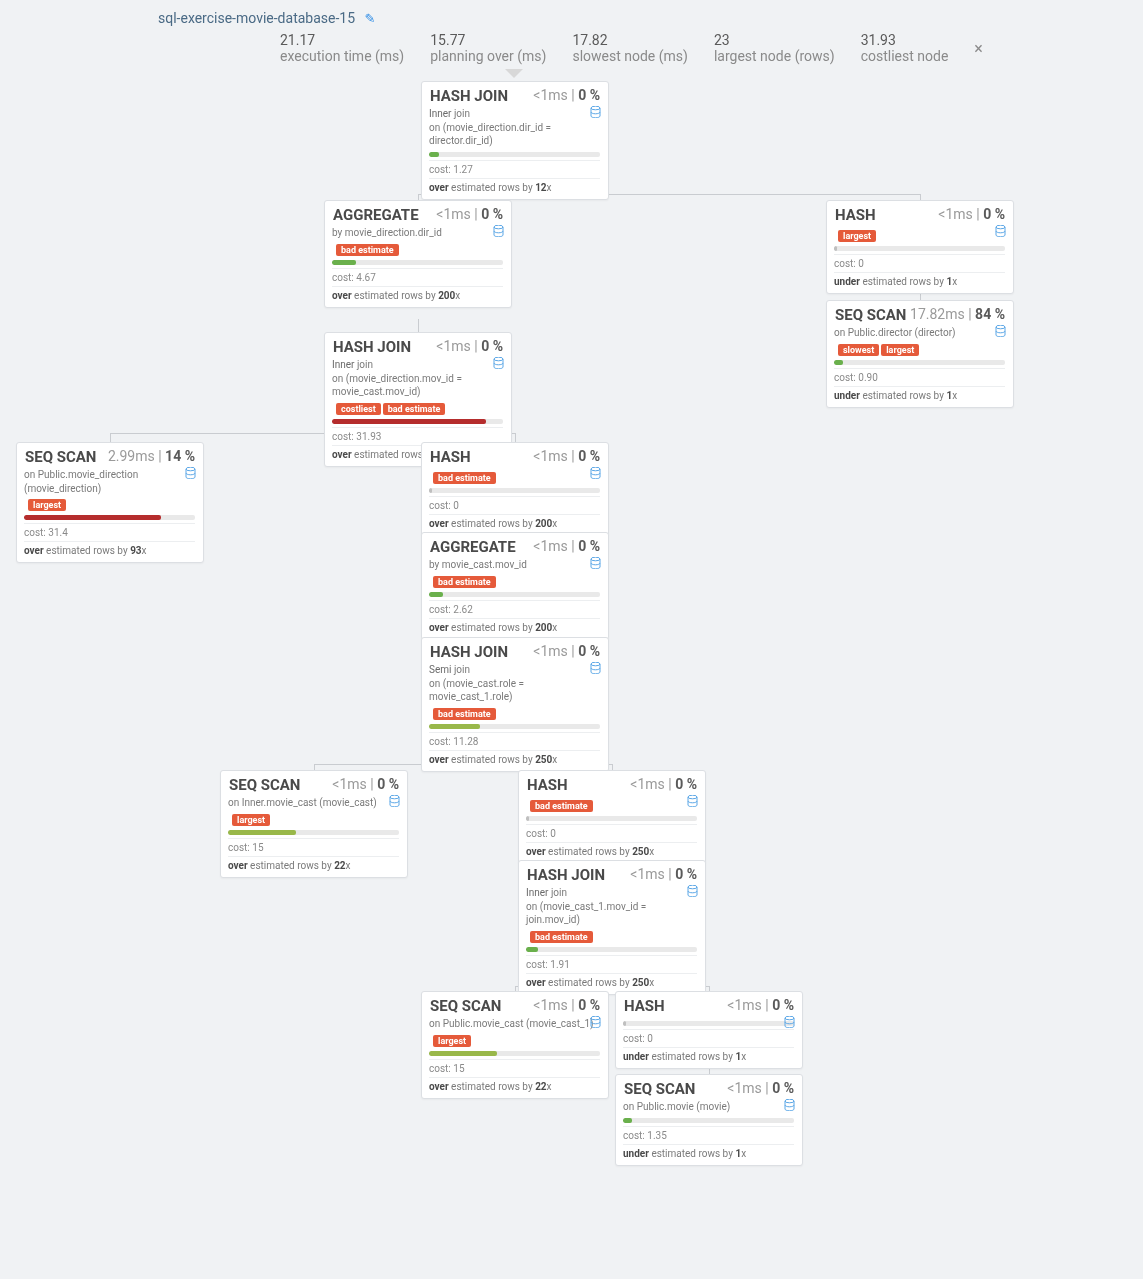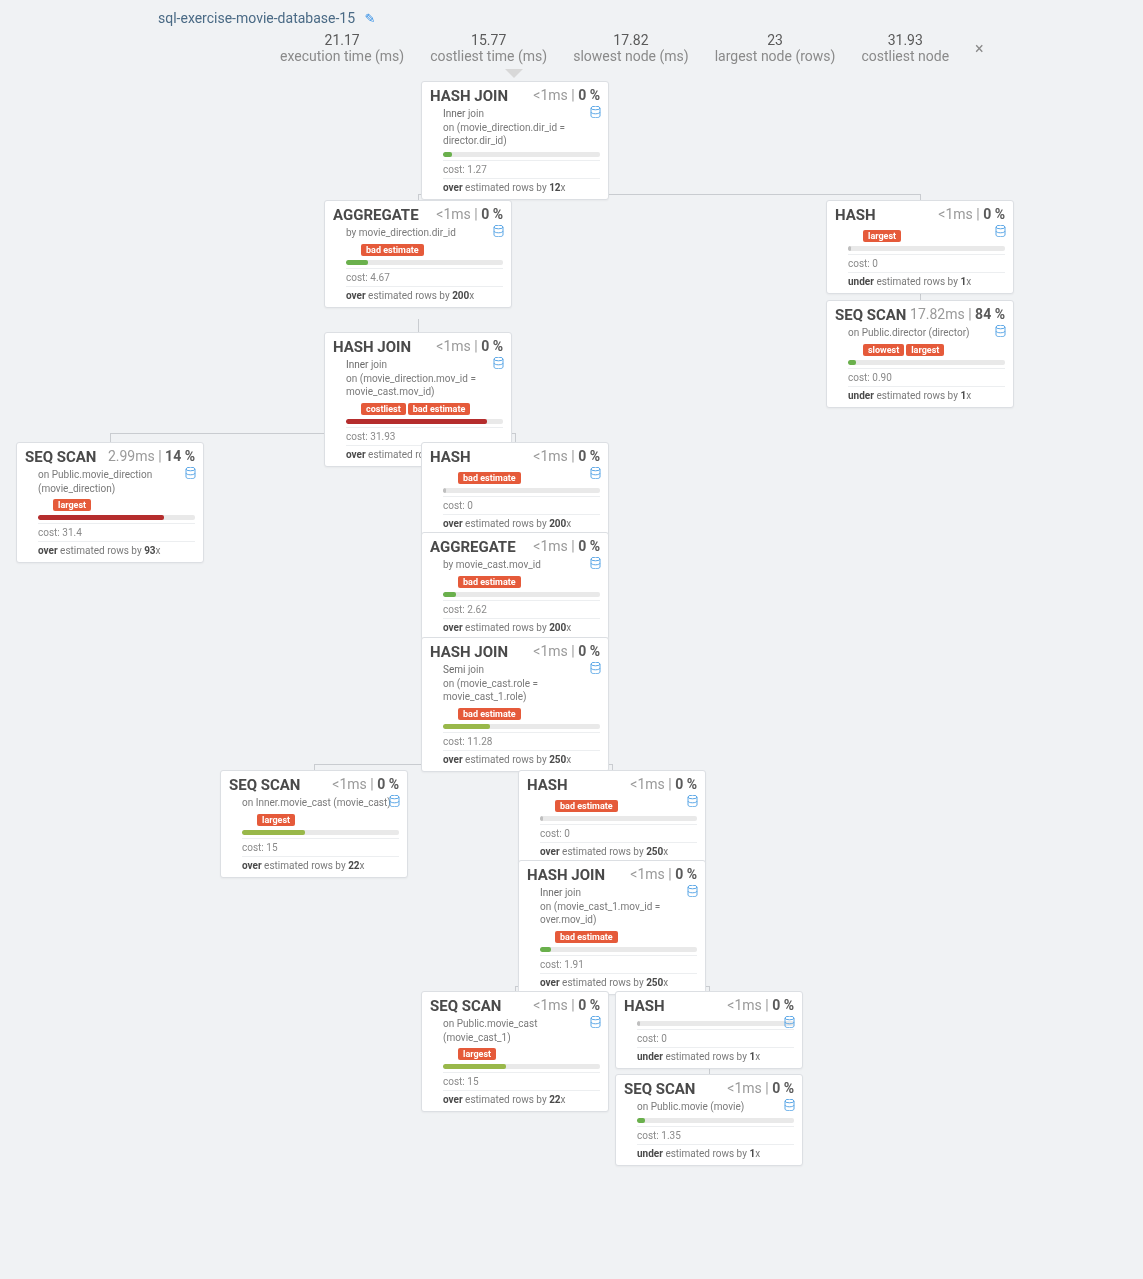--- a/index.html
+++ b/index.html
@@ -1,35 +1,35 @@
 <!DOCTYPE html>
 <html><head>
 <meta charset="utf-8">
 <style>
 html,body{margin:0;padding:0;background:#f0f2f4;font-family:-apple-system,BlinkMacSystemFont,"Segoe UI",Roboto,Helvetica,Arial,sans-serif;font-size:11px;color:#5a5a5a}
 .canvas{position:relative;width:1143px;height:1279px}
 .title-row{position:absolute;left:158px;top:10px;font-size:14px;color:#4a6a85}
 .title-row .pencil{color:#2f8de6;margin-left:6px;font-size:13px}
 .stats{position:absolute;left:280px;top:32px;display:flex;gap:26px;color:#5a5a5a;align-items:flex-start}
-.stats .col{text-align:center}
+.stats .col{text-align:left}
 .stats .val{font-size:14px;color:#5a5a5a}
 .stats .lbl{font-size:14px;color:#8a8a8a;white-space:nowrap}
 .stats .close{color:#8a8a8a;font-size:16px;align-self:center;cursor:pointer}
 .arrow-down{position:absolute;left:505px;top:69px;width:0;height:0;border-left:9px solid transparent;border-right:9px solid transparent;border-top:9px solid #d8d8d8}
 
 .node{position:absolute;width:186px;background:#fff;border:1px solid #dcdfe3;border-radius:3px;box-shadow:0 1px 2px rgba(0,0,0,0.04)}
 .node .head{padding:5px 8px 2px 8px;display:flex;justify-content:space-between;align-items:flex-start}
 .node .op{font-weight:700;font-size:15px;color:#4a4a4a}
 .node .time{font-size:14px;color:#9a9a9a}
 .node .time b{color:#5a5a5a;font-weight:700}
-.node .body{padding:0 8px 6px 21px}
+.node .body{padding:0 8px 6px 7px}
 .node .line{font-size:10px;color:#7a7a7a;line-height:1.35}
 .node .line .k{color:#6a6a6a}
 .node .db{position:absolute;right:7px;top:24px;color:#5aa6e6;font-size:12px}
-.tags{margin:3px 15px}
+.tags{margin:3px 4px}
 .tag{display:inline-block;background:#e55a3a;color:#fff;font-size:9px;font-weight:700;padding:1px 5px;border-radius:2px;margin-right:2px}
 .bar-track{height:5px;background:#e9e9e9;border-radius:2px;margin:4px 0 3px 0;overflow:hidden}
 .bar-fill{height:100%;border-radius:2px}
 .row-cost{font-size:10px;color:#8a8a8a;border-top:1px solid #eceef0;padding-top:3px;margin-top:1px}
 .row-est{font-size:10px;color:#7a7a7a;border-top:1px solid #eceef0;padding-top:3px;margin-top:3px}
 .row-est b{color:#4a4a4a;font-weight:700}
 
 
 .conn{position:absolute;background:#c9ccd0}
 </style>
@@ -42,21 +42,21 @@
     <span class="pencil">✎</span>
   </div>
 
   <div class="stats">
     <div class="col">
         <div class="val">21.17</div>
         <div class="lbl">execution time (ms)</div>
       </div>
     <div class="col">
         <div class="val">15.77</div>
-        <div class="lbl">costliest time (ms)</div>
+        <div class="lbl">planning over (ms)</div>
       </div>
     <div class="col">
         <div class="val">17.82</div>
         <div class="lbl">slowest node (ms)</div>
       </div>
     <div class="col">
         <div class="val">23</div>
         <div class="lbl">largest node (rows)</div>
       </div>
     <div class="col">
@@ -317,21 +317,21 @@
         <span class="op">HASH JOIN</span>
         <span class="time">&lt;1ms | <b>0 %</b></span>
       </div>
       <span class="db"><svg width="11" height="12" viewBox="0 0 11 12">
           <ellipse cx="5.5" cy="2" rx="4.5" ry="1.8" fill="none" stroke="#5aa6e6" stroke-width="1"></ellipse>
           <path d="M1 2v4c0 1 2 1.8 4.5 1.8S10 7 10 6V2" fill="none" stroke="#5aa6e6" stroke-width="1"></path>
           <path d="M1 6v4c0 1 2 1.8 4.5 1.8S10 11 10 10V6" fill="none" stroke="#5aa6e6" stroke-width="1"></path>
         </svg></span>
       <div class="body">
         <div class="line"><span class="k">Inner</span> join</div>
-        <div class="line">on (movie_cast_1.mov_id = over.mov_id)</div>
+        <div class="line">on (movie_cast_1.mov_id = join.mov_id)</div>
         <div class="tags"><span class="tag">bad estimate</span></div>
         <div class="bar-track">
           <div class="bar-fill" style="width:7%;background:#6ab04c"></div>
         </div>
         <div class="row-cost">cost: 1.91</div>
         <div class="row-est"><b>over</b> estimated rows by <b>250</b>x</div>
       </div>
     </div>
     <div class="node" style="left: 421px; top: 991px;">
       <div class="head">

